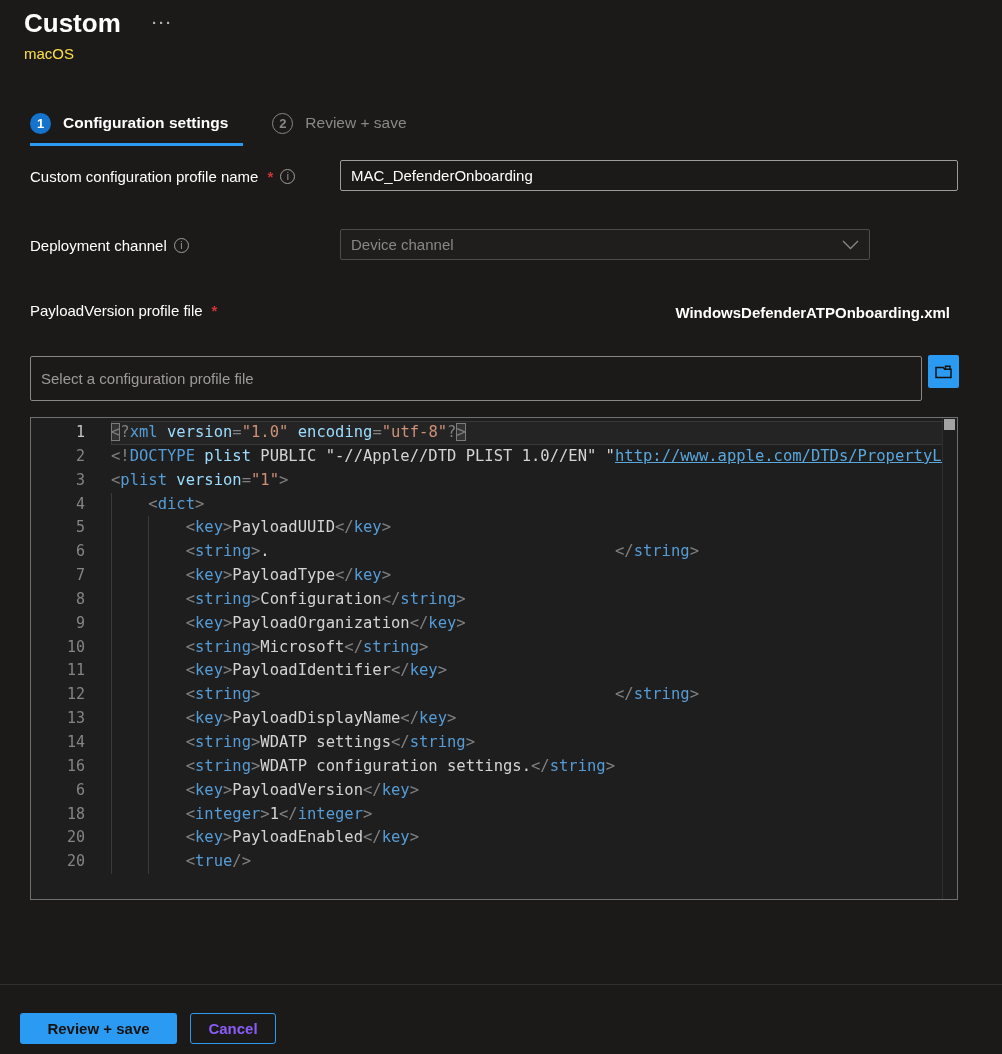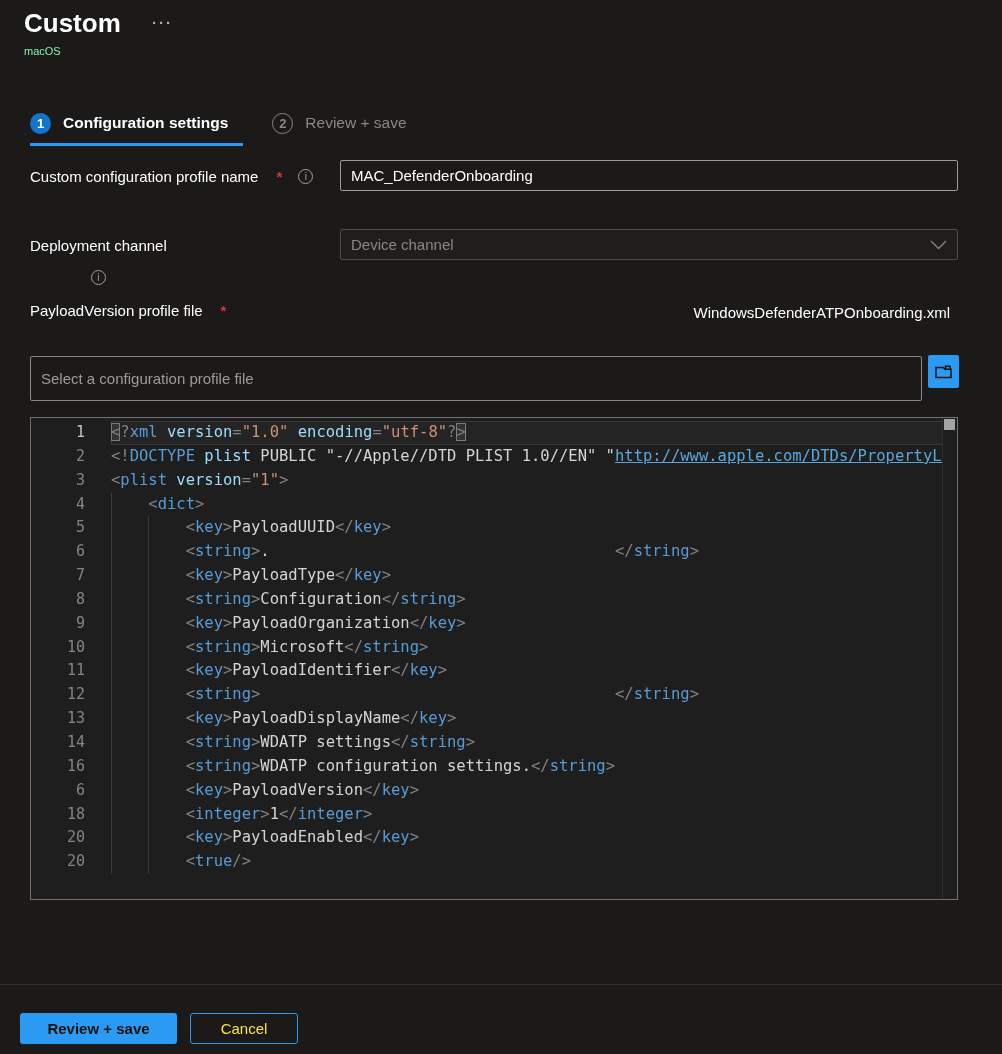--- a/index.html
+++ b/index.html
@@ -4,47 +4,47 @@
 <style>
   html,body{margin:0;padding:0;}
   body{
     width:1002px;height:1054px;position:relative;overflow:hidden;
     background:#1b1a19;color:#fff;
     font-family:"Liberation Sans", sans-serif;
   }
   
   .page-title{position:absolute;left:24px;top:8px;font-size:26px;font-weight:700;color:#ffffff;}
   .more-menu{position:absolute;left:152px;top:14px;font-size:15px;font-weight:700;color:#b3b0ad;letter-spacing:2px;cursor:pointer;}
-  .page-subtitle{position:absolute;left:24px;top:45px;font-size:11px;color:#86efac;}
+  .page-subtitle{position:absolute;left:24px;top:45px;font-size:15px;color:#fde047;}
 
   
   .tabs{position:absolute;left:30px;top:110px;display:flex;gap:44px;}
   .tab{display:flex;align-items:center;gap:12px;height:26px;cursor:pointer;}
   .step-circle{width:21px;height:21px;border-radius:50%;display:flex;align-items:center;justify-content:center;
     font-size:13px;font-weight:700;flex:none;}
   .tab.active .step-circle{background:#1474cc;color:#ffffff;}
   .tab.inactive .step-circle{background:transparent;border:1px solid #8a8886;color:#8a8886;box-sizing:border-box;}
   .tab-label{font-size:15.5px;}
   .tab.active .tab-label{color:#ffffff;font-weight:700;}
   .tab.inactive .tab-label{color:#8a8886;font-weight:400;}
   .tab-underline{position:absolute;left:30px;top:143px;width:213px;height:3px;background:#2b9af3;}
 
   
-  .field-label{position:absolute;left:30px;font-size:15px;color:#ffffff;display:flex;align-items:center;gap:16px;}
+  .field-label{position:absolute;left:30px;font-size:15px;color:#ffffff;display:flex;align-items:center;gap:7px;}
   .req{color:#d13438;font-weight:700;margin-left:2px;}
   .info-icon{width:15px;height:15px;border-radius:50%;border:1px solid #a19f9d;color:#a19f9d;
     font-size:10px;display:inline-flex;align-items:center;justify-content:center;box-sizing:border-box;cursor:default;}
   .txt-input{position:absolute;left:340px;width:618px;height:31px;box-sizing:border-box;
     background:transparent;border:1px solid #9d9b99;border-radius:2px;color:#ffffff;
     font-size:15px;font-family:"Liberation Sans",sans-serif;padding:0 10px;outline:none;}
-  .dropdown{position:absolute;left:340px;top:229px;width:618px;height:31px;box-sizing:border-box;
+  .dropdown{position:absolute;left:340px;top:229px;width:530px;height:31px;box-sizing:border-box;
     background:#1f1e1d;border:1px solid #4d4c4b;border-radius:2px;display:flex;align-items:center;
     padding:0 10px;cursor:default;}
   .dropdown .val{flex:1;font-size:15px;color:#8a8886;}
-  .uploaded-file{position:absolute;right:52px;top:304px;font-size:15px;color:#ffffff;}
+  .uploaded-file{position:absolute;right:52px;top:304px;font-size:15px;color:#ffffff;font-weight:bold;}
   .file-input{position:absolute;left:30px;top:356px;width:892px;height:45px;box-sizing:border-box;
     background:transparent;border:1px solid #8a8886;border-radius:2px;color:#ffffff;
     font-size:15px;font-family:"Liberation Sans",sans-serif;padding:0 10px;outline:none;}
   .txt-input::placeholder,.file-input::placeholder{color:#9d9b99;opacity:1;}
   .browse-btn{position:absolute;left:928px;top:355px;width:31px;height:33px;background:#2b9af3;
     border:none;border-radius:2px;display:flex;align-items:center;justify-content:center;cursor:pointer;padding:0;}
 
   
   .editor{position:absolute;left:30px;top:417px;width:928px;height:483px;box-sizing:border-box;
     background:#1e1e1e;border:1px solid #707070;overflow:hidden;
@@ -63,22 +63,22 @@
   .tk-x{color:#d4d4d4;}
   .tk-l{color:#5aa7dc;text-decoration:underline;}
   .tk-b{color:#808080;outline:1px solid #7c7c7c;outline-offset:-1px;background:rgba(120,120,120,0.18);}
   .vsb{position:absolute;right:0;top:0;bottom:0;width:14px;background:#1e1e1e;border-left:1px solid #2f2f2f;z-index:5;}
   .vsb .thumb{position:absolute;top:1px;left:1px;width:11px;height:11px;background:#a3a3a3;}
 
   
   .footer{position:absolute;left:0;top:984px;width:1002px;height:70px;border-top:1px solid #31302f;background:#1b1a19;}
   .btn-primary{position:absolute;left:20px;top:28px;width:157px;height:31px;background:#2b9af3;color:#14120f;
     border:none;border-radius:3px;font-size:15px;font-weight:700;font-family:"Liberation Sans",sans-serif;cursor:pointer;}
-  .btn-secondary{position:absolute;left:190px;top:28px;width:108px;height:31px;background:transparent;color:#fde047;
-    border:1px solid #2b9af3;border-radius:3px;font-size:15px;font-weight:400;font-family:"Liberation Sans",sans-serif;cursor:pointer;}
+  .btn-secondary{position:absolute;left:190px;top:28px;width:86px;height:31px;background:transparent;color:#8b5cf6;
+    border:1px solid #2b9af3;border-radius:3px;font-size:15px;font-weight:700;font-family:"Liberation Sans",sans-serif;cursor:pointer;}
 </style>
 </head>
 <body>
 
 <div class="page-title">Custom</div>
 <div class="more-menu">···</div>
 <div class="page-subtitle">macOS</div>
 
 <div class="tabs">
   <div class="tab active">
@@ -92,21 +92,21 @@
 </div>
 <div class="tab-underline"></div>
 
 <div class="field-label" style="top:168px;">
   <span>Custom configuration profile name</span>
     <span class="req">*</span>
   <span class="info-icon">i</span>
 </div>
 <input class="txt-input" style="top: 160px;" type="text" value="MAC_DefenderOnboarding">
 
-<div class="field-label" style="top:237px;flex-direction:column;">
+<div class="field-label" style="top:237px;">
   <span>Deployment channel</span>
   <span class="info-icon">i</span>
 </div>
 <div class="dropdown">
   <span class="val">Device channel</span>
   <svg width="17" height="10" viewBox="0 0 17 10">
     <path d="M1 1 L8.5 8.5 L16 1" fill="none" stroke="#8a8886" stroke-width="1.3"></path>
   </svg>
 </div>
 

